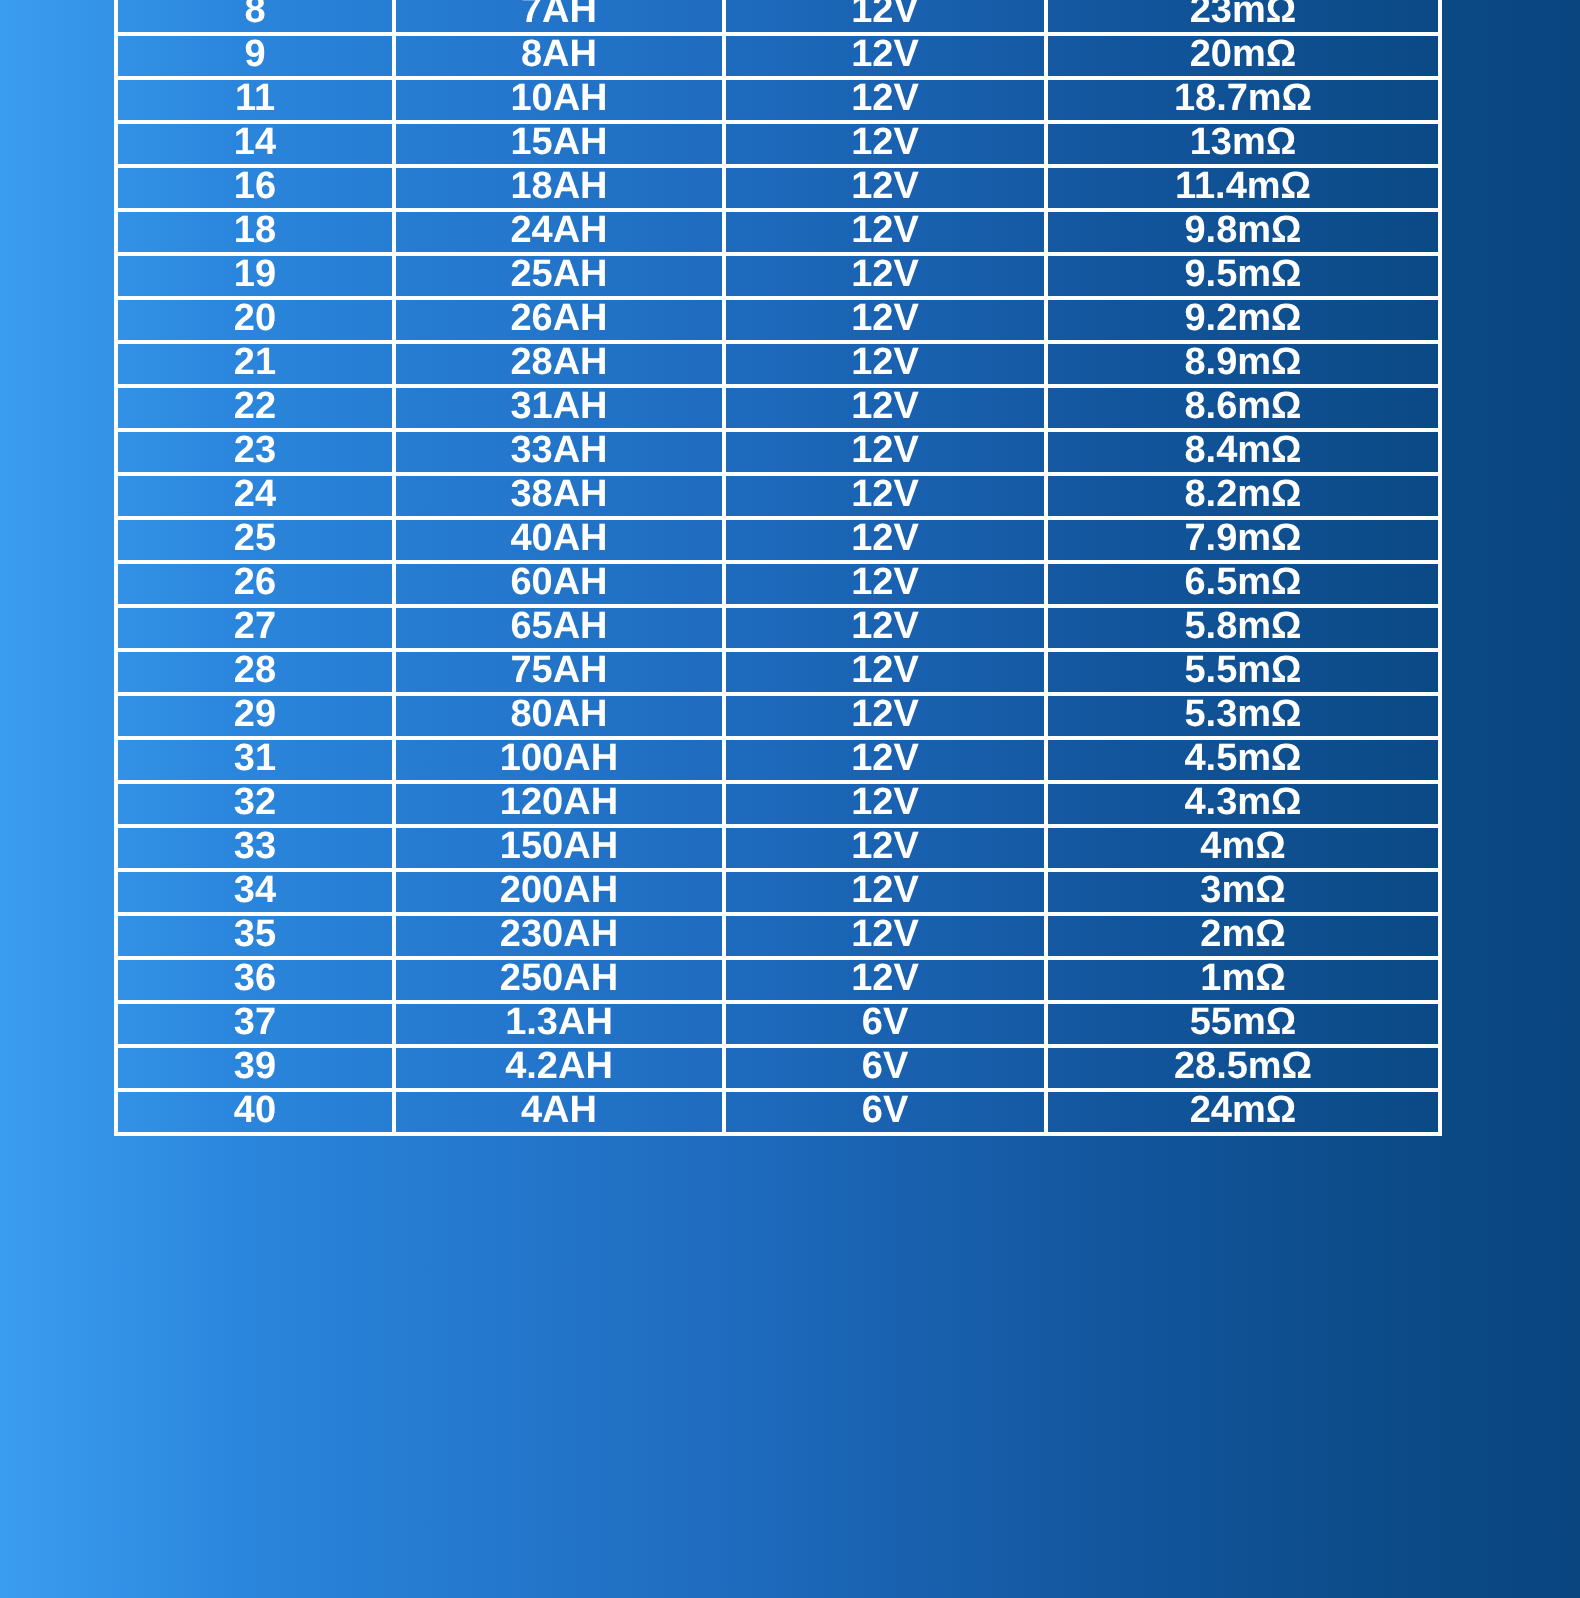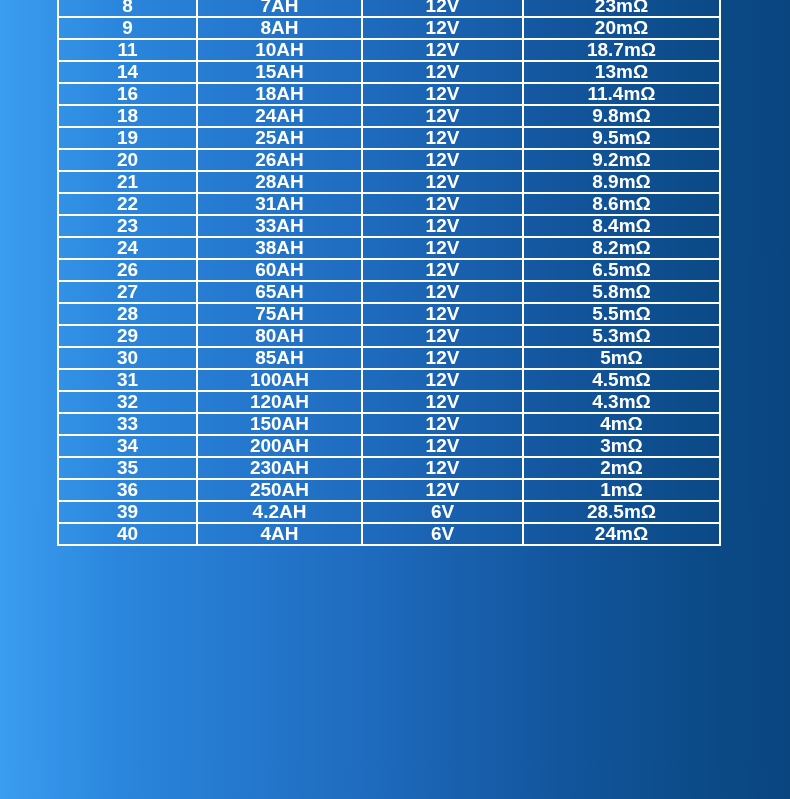--- a/index.html
+++ b/index.html
@@ -135,20 +135,26 @@
           <td>12V</td>
           <td>8.4mΩ</td>
         </tr>
         <tr>
           <td>24</td>
           <td>38AH</td>
           <td>12V</td>
           <td>8.2mΩ</td>
         </tr>
         <tr>
+          <td>25</td>
+          <td>40AH</td>
+          <td>12V</td>
+          <td>7.9mΩ</td>
+        </tr>
+        <tr>
           <td>26</td>
           <td>60AH</td>
           <td>12V</td>
           <td>6.5mΩ</td>
         </tr>
         <tr>
           <td>27</td>
           <td>65AH</td>
           <td>12V</td>
           <td>5.8mΩ</td>
@@ -159,26 +165,20 @@
           <td>12V</td>
           <td>5.5mΩ</td>
         </tr>
         <tr>
           <td>29</td>
           <td>80AH</td>
           <td>12V</td>
           <td>5.3mΩ</td>
         </tr>
         <tr>
-          <td>30</td>
-          <td>85AH</td>
-          <td>12V</td>
-          <td>5mΩ</td>
-        </tr>
-        <tr>
           <td>31</td>
           <td>100AH</td>
           <td>12V</td>
           <td>4.5mΩ</td>
         </tr>
         <tr>
           <td>32</td>
           <td>120AH</td>
           <td>12V</td>
           <td>4.3mΩ</td>
@@ -199,20 +199,26 @@
           <td>35</td>
           <td>230AH</td>
           <td>12V</td>
           <td>2mΩ</td>
         </tr>
         <tr>
           <td>36</td>
           <td>250AH</td>
           <td>12V</td>
           <td>1mΩ</td>
+        </tr>
+        <tr>
+          <td>37</td>
+          <td>1.3AH</td>
+          <td>6V</td>
+          <td>55mΩ</td>
         </tr>
         <tr>
           <td>39</td>
           <td>4.2AH</td>
           <td>6V</td>
           <td>28.5mΩ</td>
         </tr>
         <tr>
           <td>40</td>
           <td>4AH</td>

